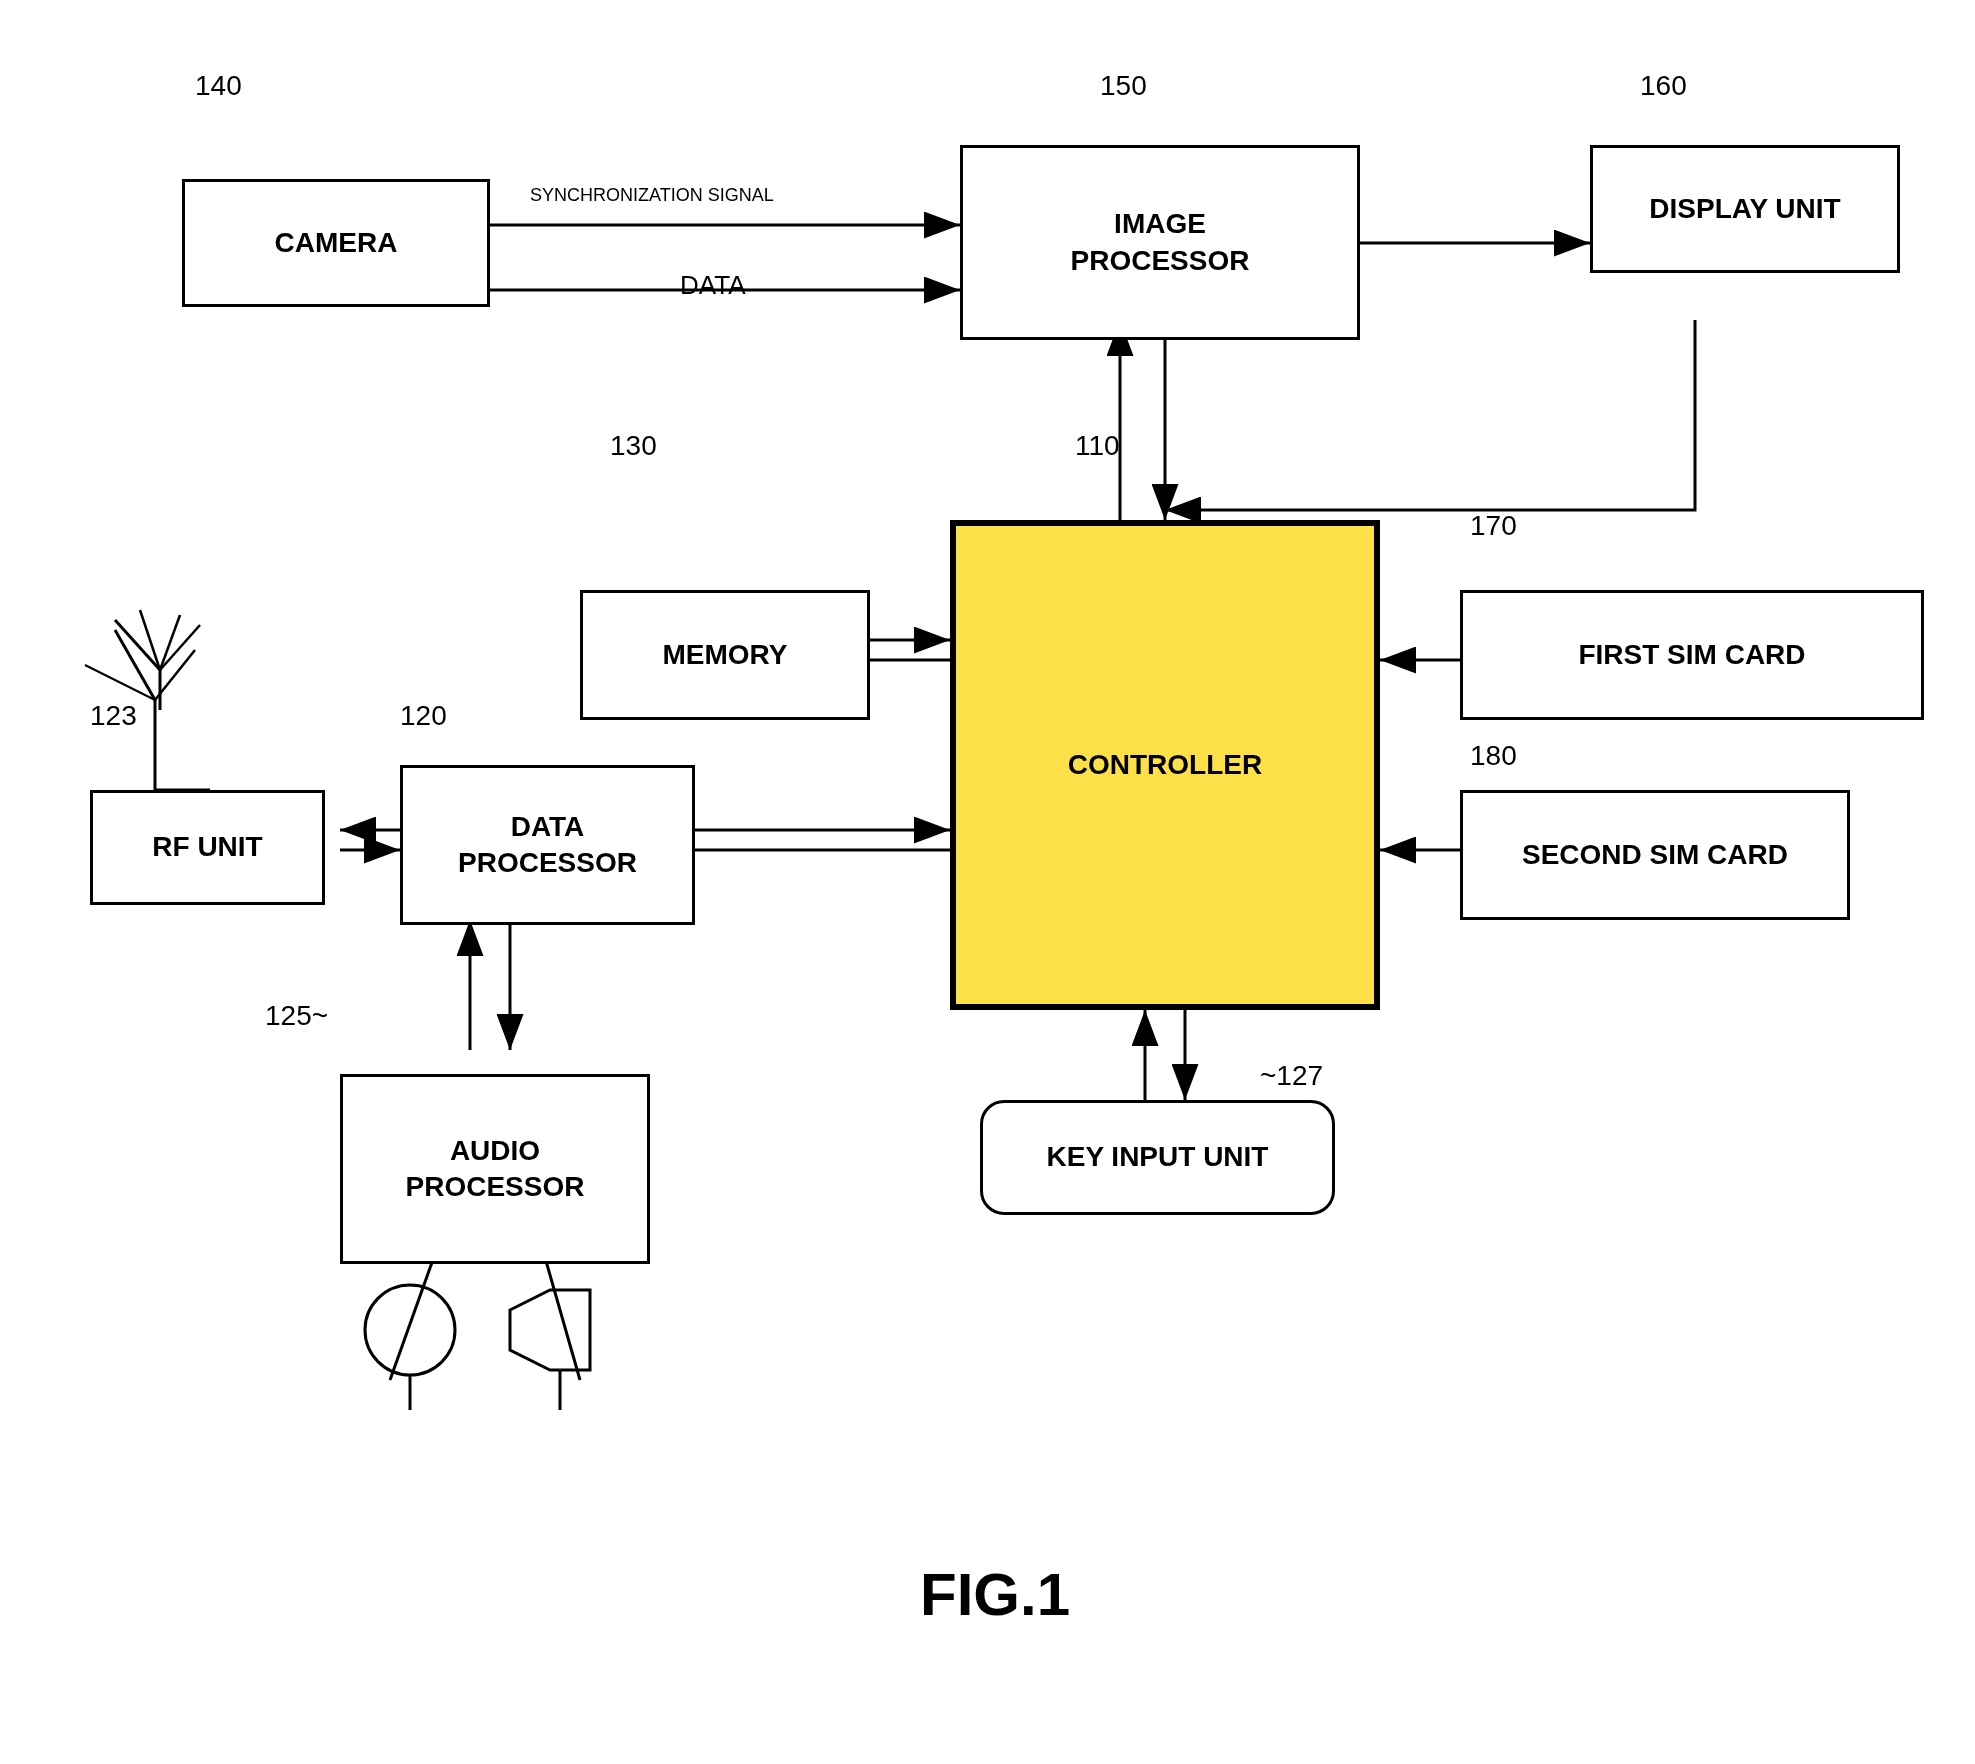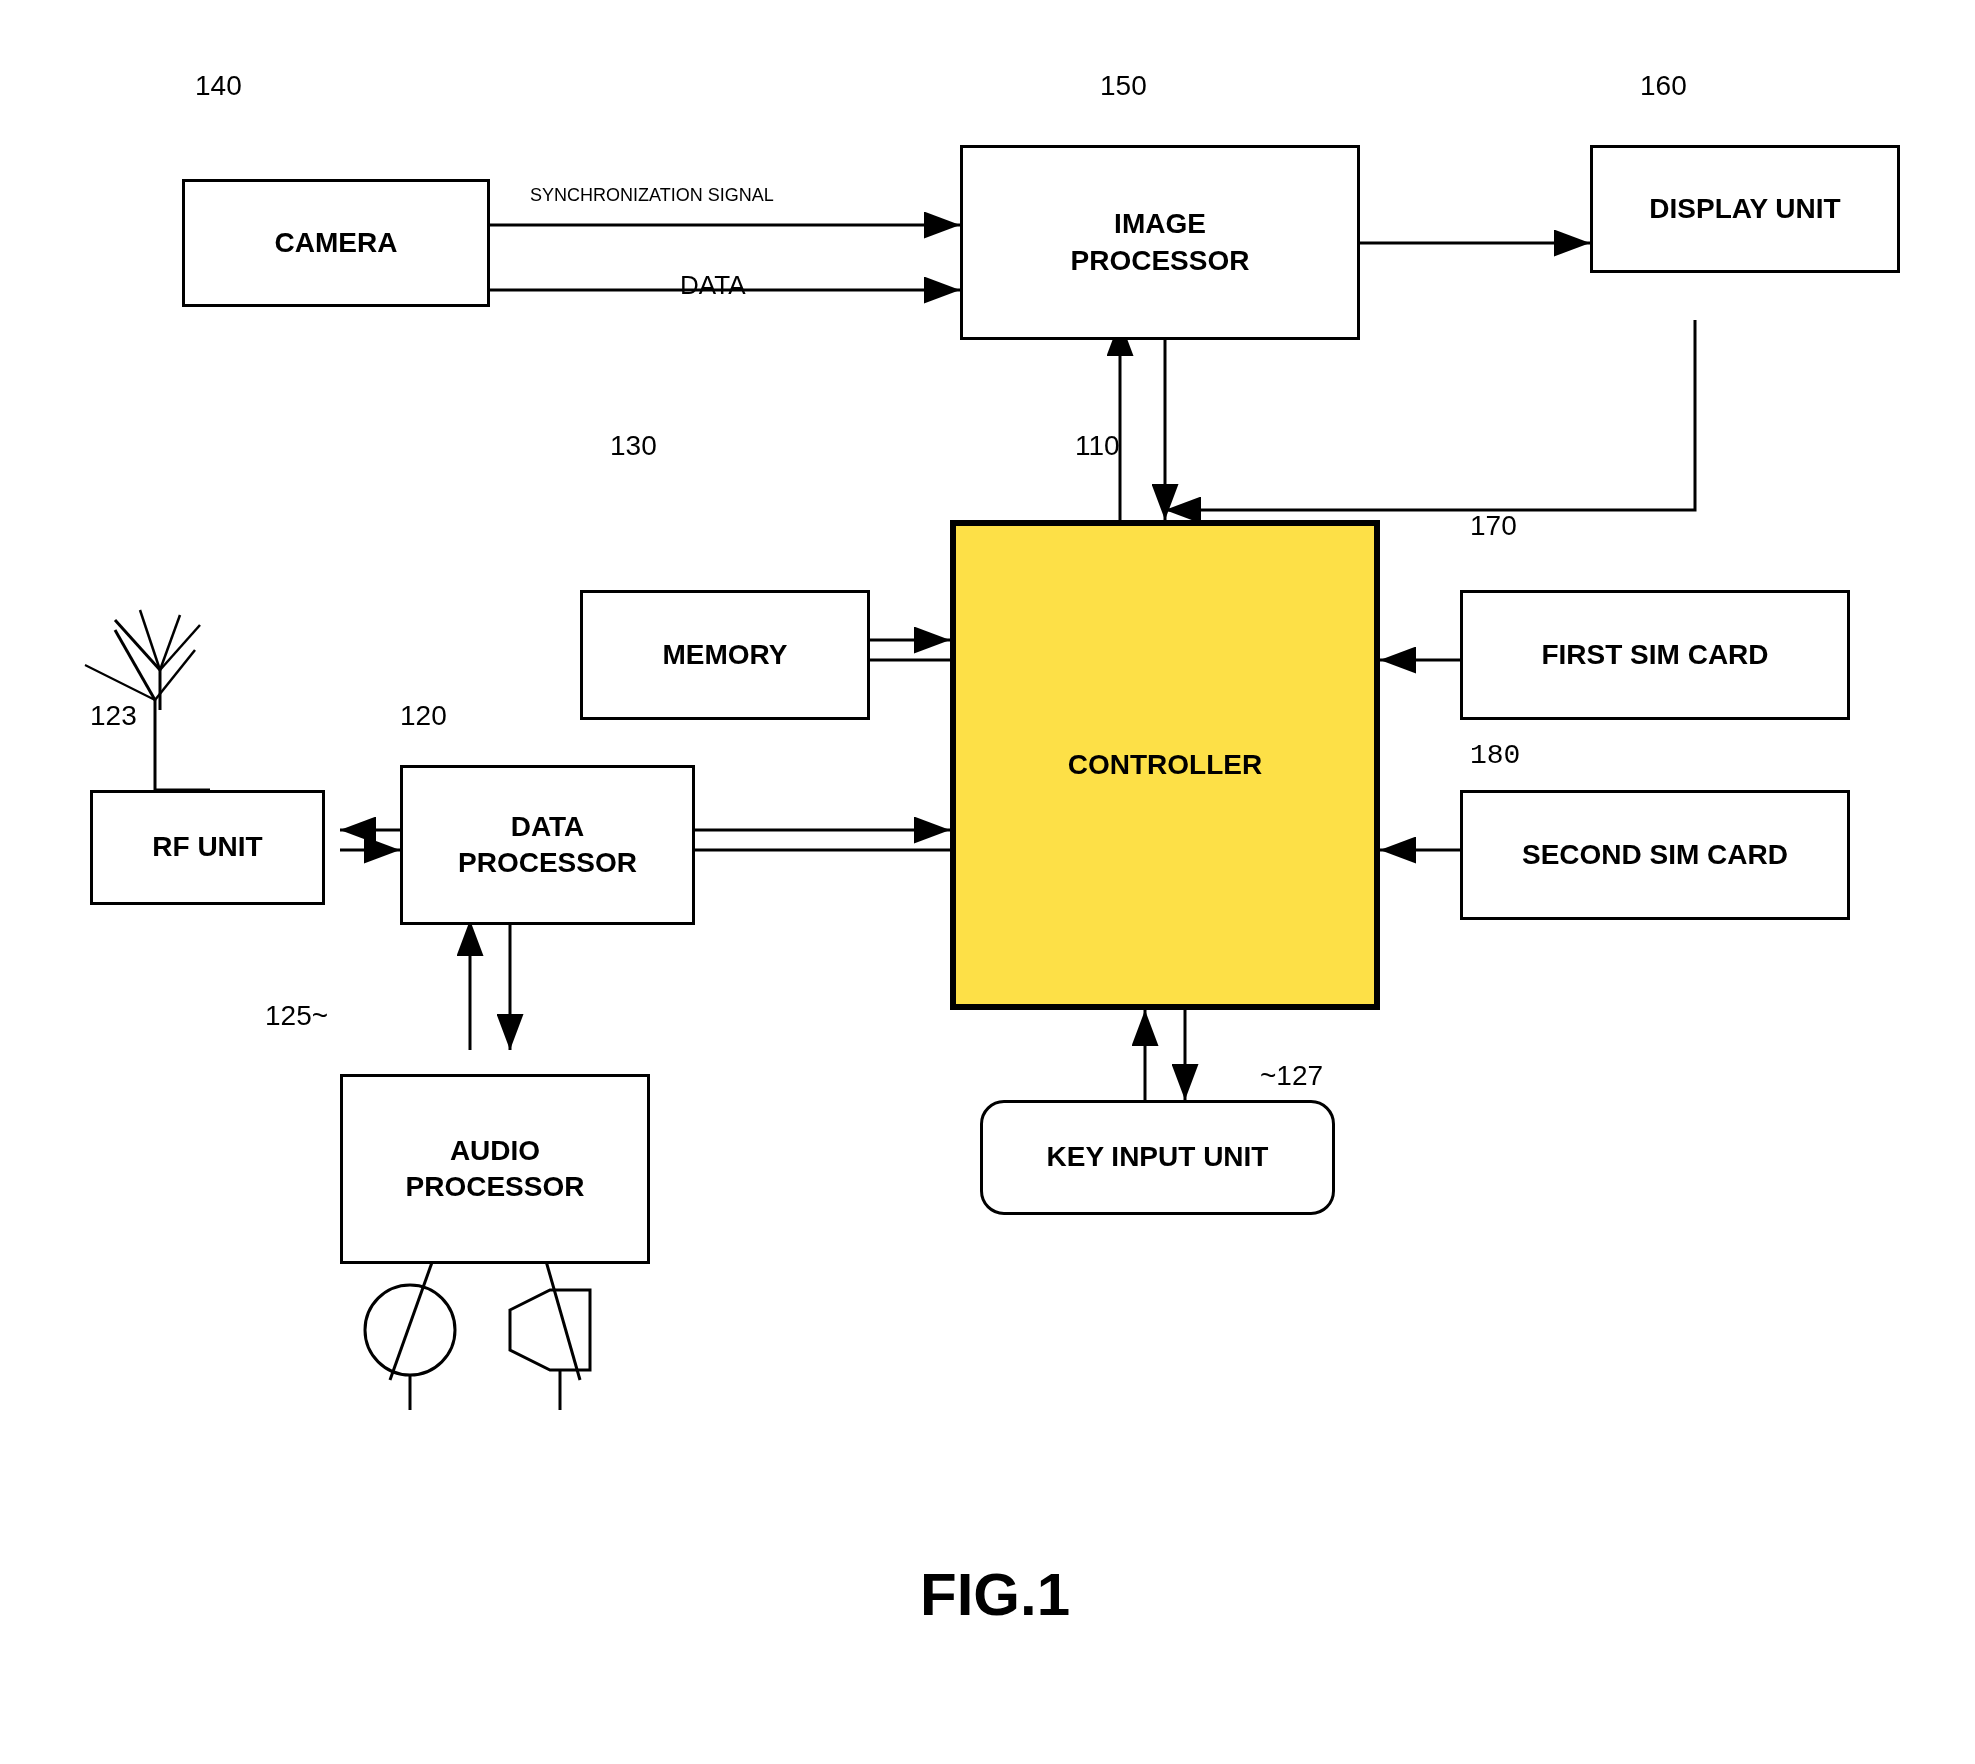--- a/index.html
+++ b/index.html
@@ -136,21 +136,21 @@
   <div class="label" style="left:1100px; top:70px;">150</div>
   <div class="label" style="left:1640px; top:70px;">160</div>
   <div class="label" style="left:1075px; top:430px;">110</div>
   <div class="label" style="left:610px; top:430px;">130</div>
   <div class="label" style="left:400px; top:700px;">120</div>
   <div class="label" style="left:90px; top:700px;">123</div>
   <div class="label" style="left:265px; top:1000px;">
     <span>125</span>~
   </div>
   <div class="label" style="left:1470px; top:510px;">170</div>
-  <div class="label" style="left:1470px; top:740px;font-family:Liberation Mono, monospace;">180</div>
+  <div class="label" style="left:1470px; top:740px;">180</div>
   <div class="label" style="left:1260px; top:1060px;">~<span>127</span></div>
 
   <div class="block" style="left:182px; top:179px; width:308px; height:128px;">
     <span>CAMERA</span>
   </div>
 
   <div class="block" style="left:960px; top:145px; width:400px; height:195px;">
     <span style="white-space:pre-line;">IMAGE
 PROCESSOR</span>
   </div>
@@ -197,21 +197,21 @@
     <circle cx="60" cy="50" r="45" stroke="#000" stroke-width="3" fill="none"></circle>
     <line x1="60" y1="95" x2="60" y2="130" stroke="#000" stroke-width="3"></line>
   </svg>
 
   <svg style="position:absolute; left:500px; top:1280px; width:120px; height:140px;">
 
     <polygon points="10,30 50,10 90,10 90,90 50,90 10,70" stroke="#000" stroke-width="3" fill="none"></polygon>
     <line x1="60" y1="90" x2="60" y2="130" stroke="#000" stroke-width="3"></line>
   </svg>
 
-  <div class="block" style="left:1460px; top:590px; width:390px; height:130px;">
+  <div class="block" style="left:1460px; top:590px; width:464px; height:130px;">
     <span>FIRST SIM CARD</span>
   </div>
 
   <div class="block" style="left:1460px; top:790px; width:390px; height:130px;">
     <span>SECOND SIM CARD</span>
   </div>
 
   <div class="block" style="left:980px; top:1100px; width:355px; height:115px;border-radius:24px;">
     <span>KEY INPUT UNIT</span>
   </div>

